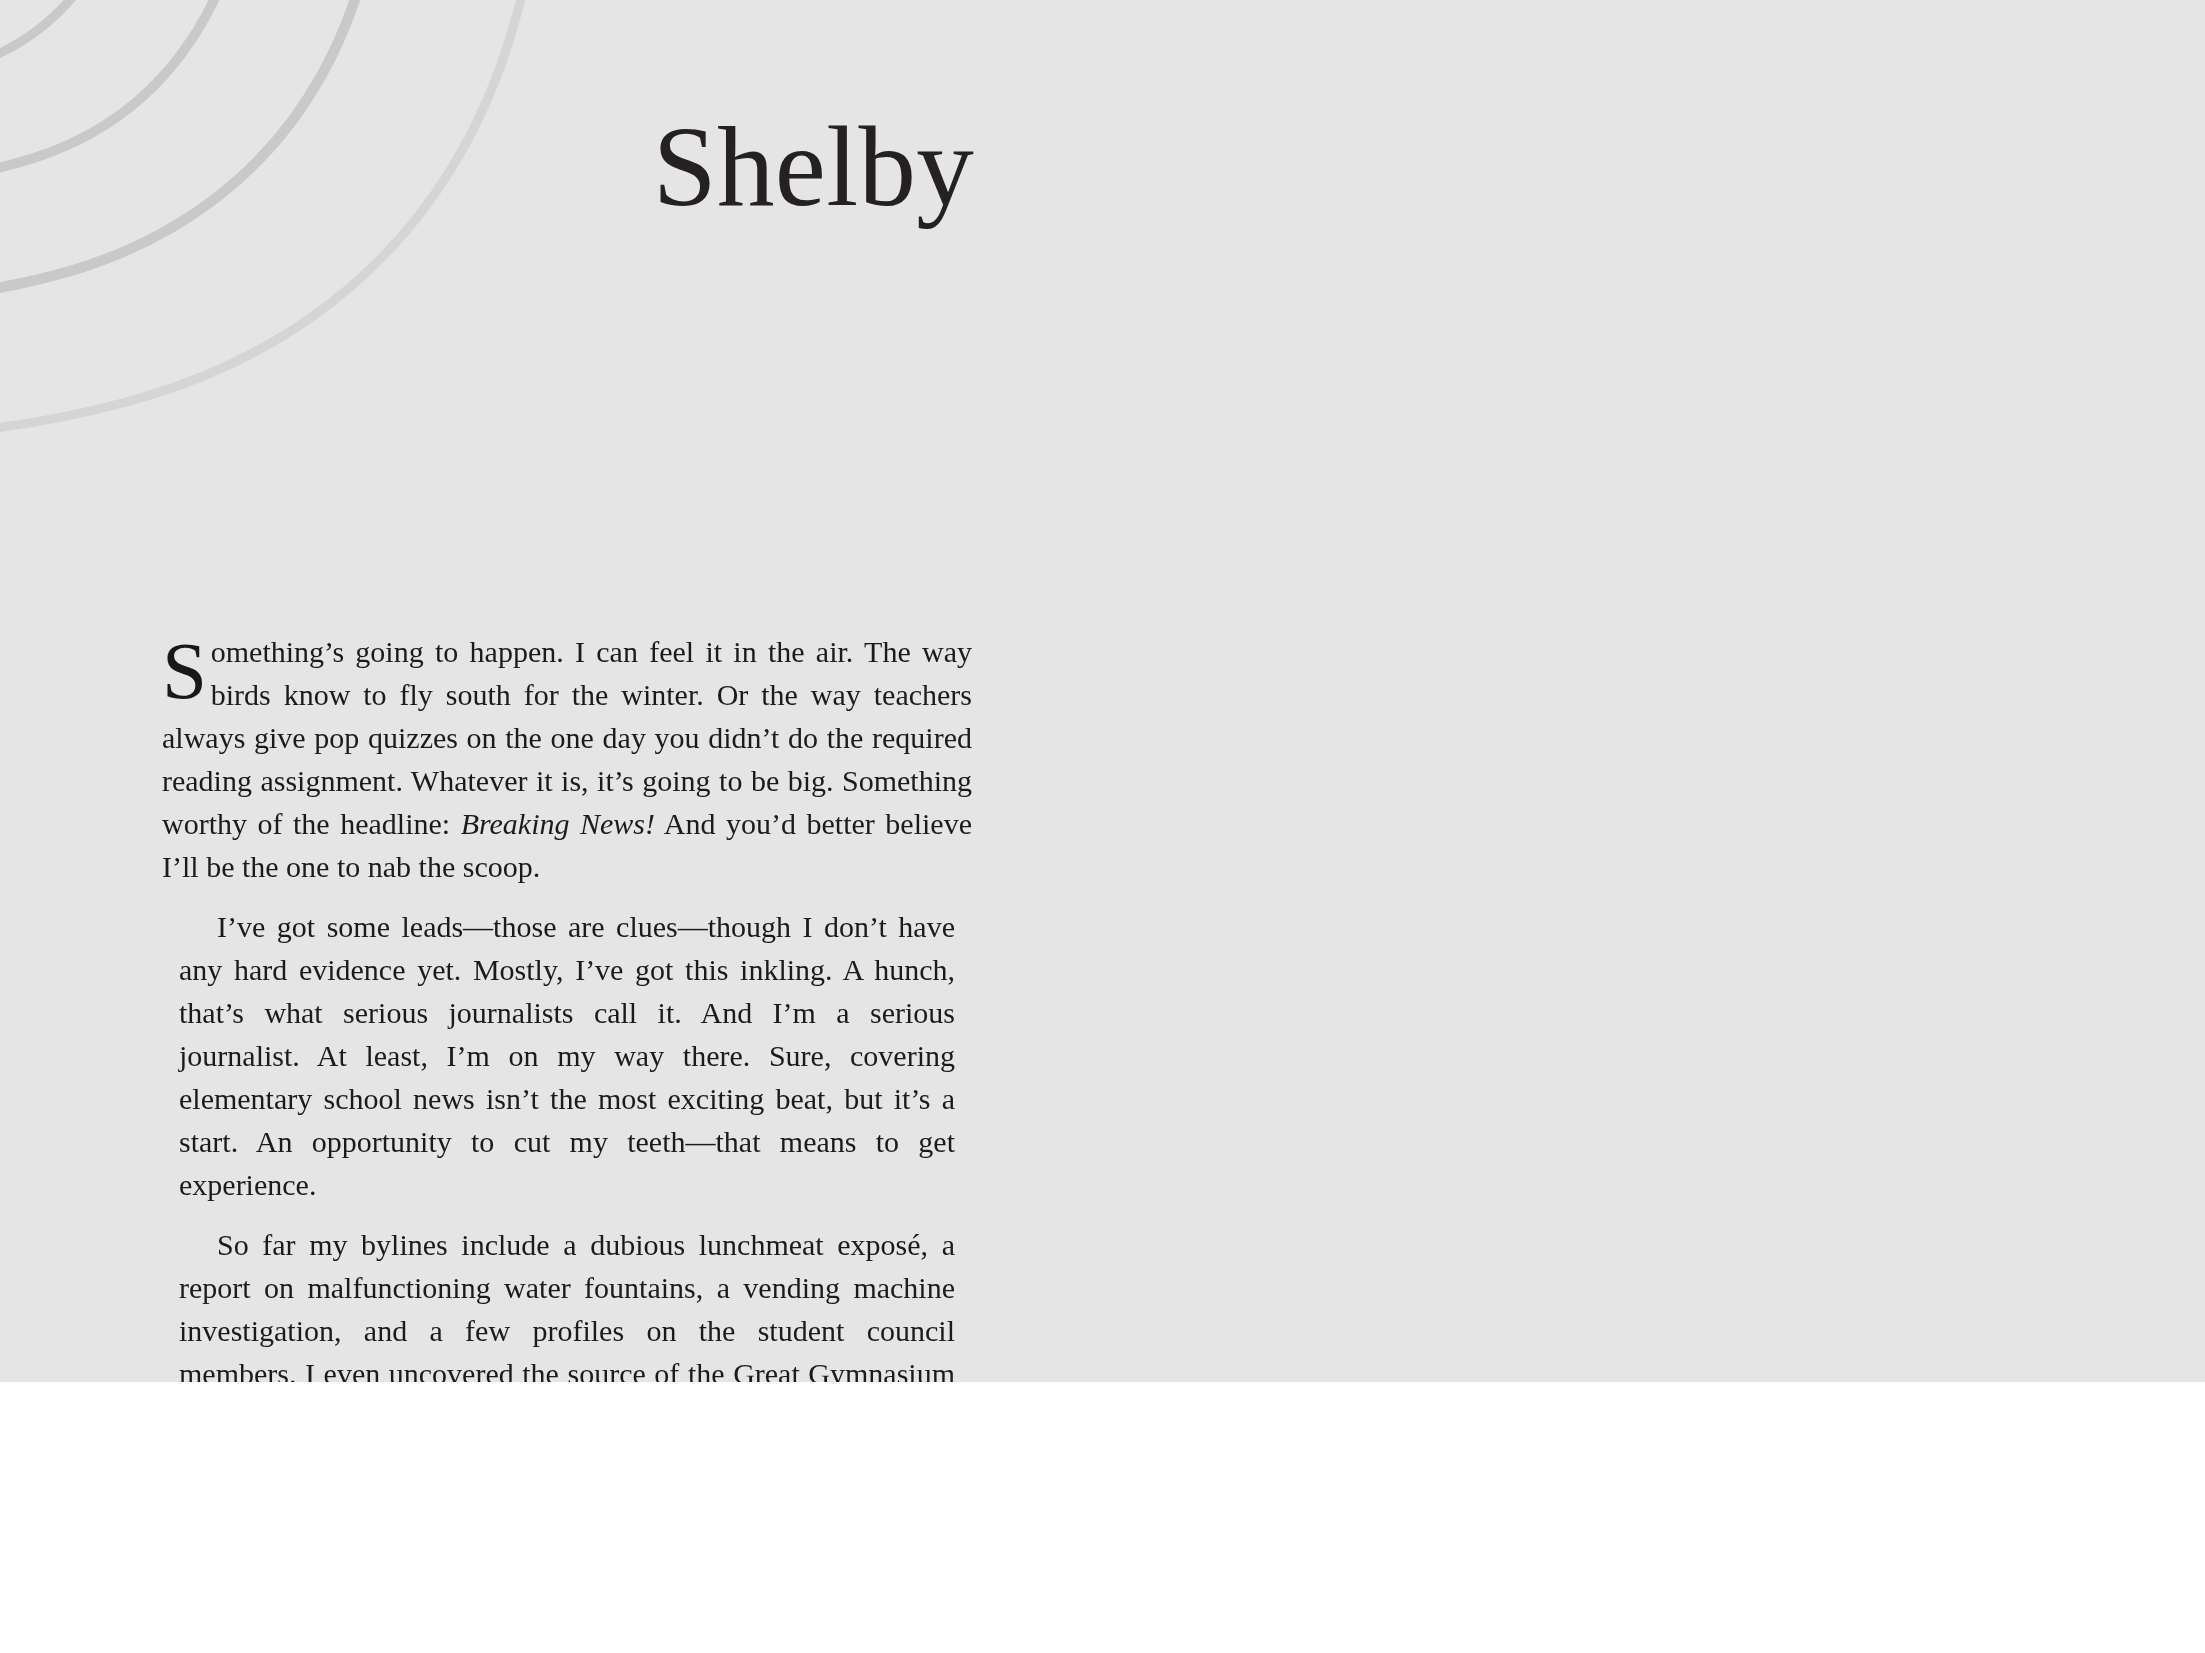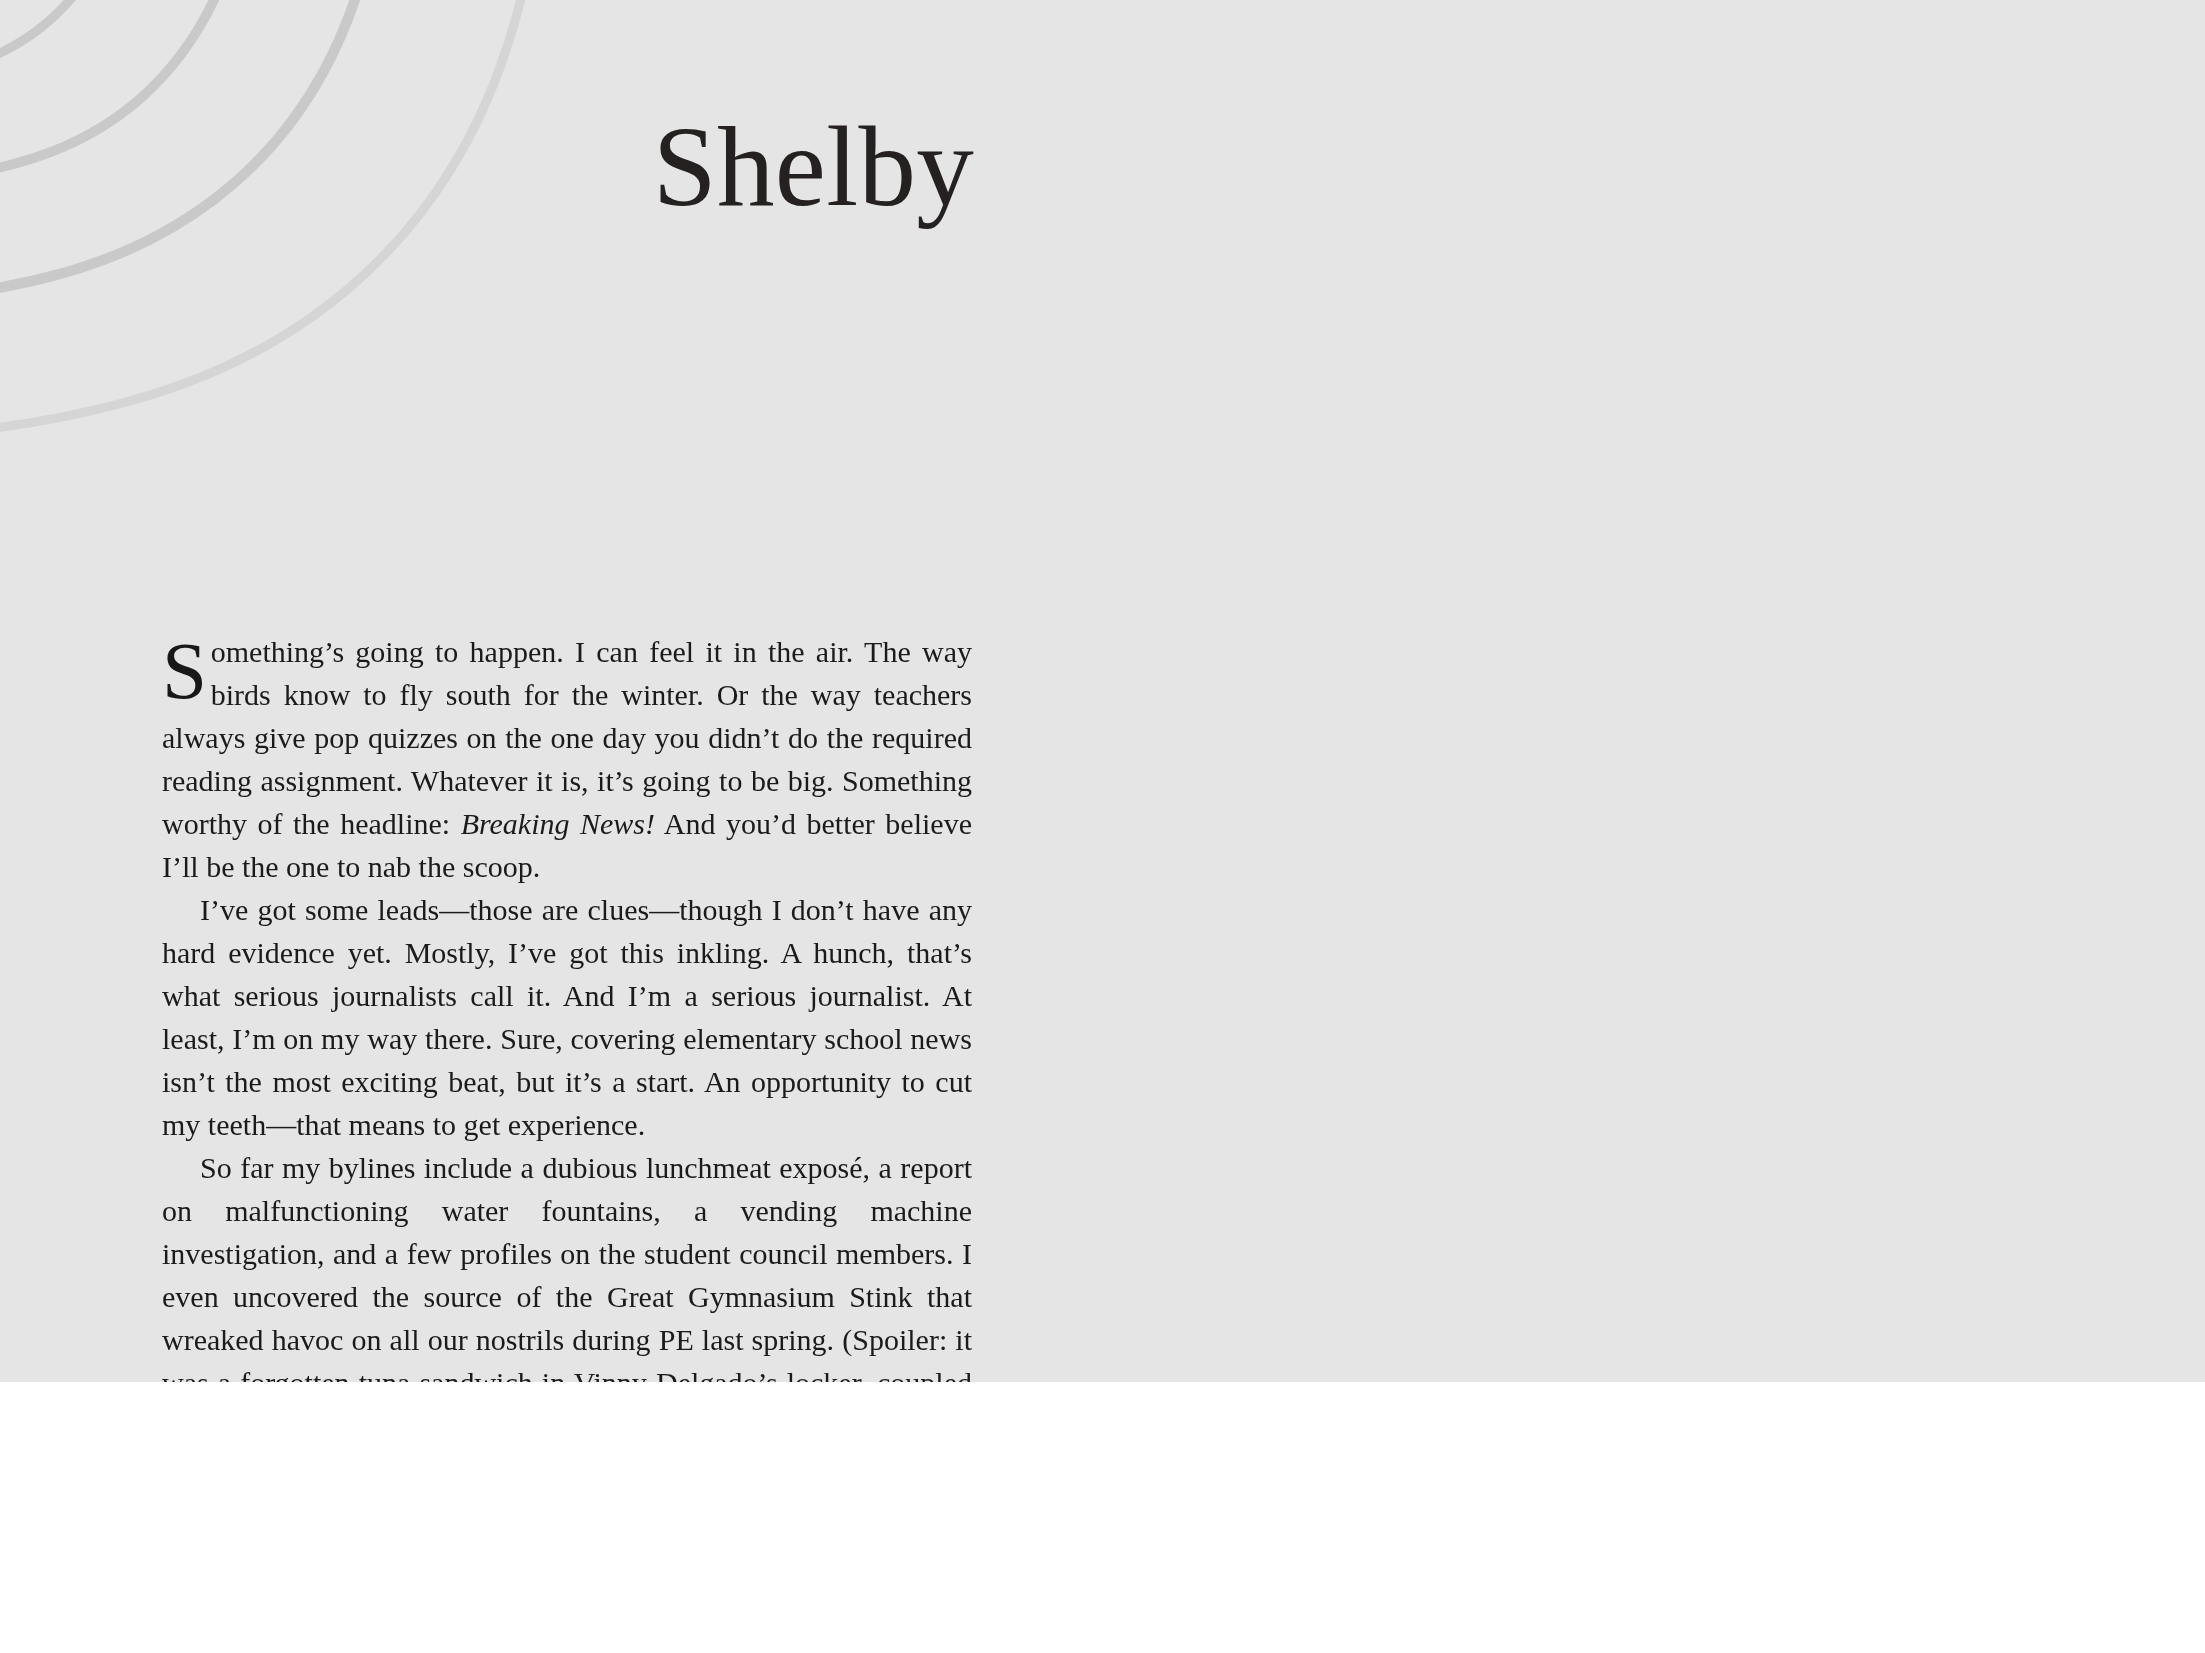--- a/index.html
+++ b/index.html
@@ -70,21 +70,21 @@
     color: #1b1b1b;
     hyphens: none;
   }
   .text-column.left-col {
     left: 162px;
     top: 630px;
     width: 810px;
   }
 
   .para {
-    margin: 0;
+    margin: 17px;
     text-indent: 38px;
   }
 
   
   .dropcap-para {
     margin: 0;
     text-indent: 0;
   }
   .dropcap {
     float: left;

